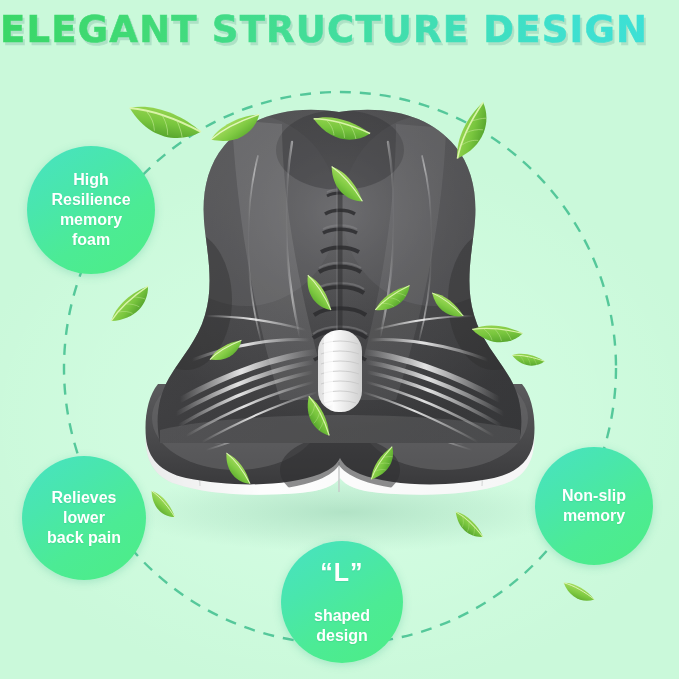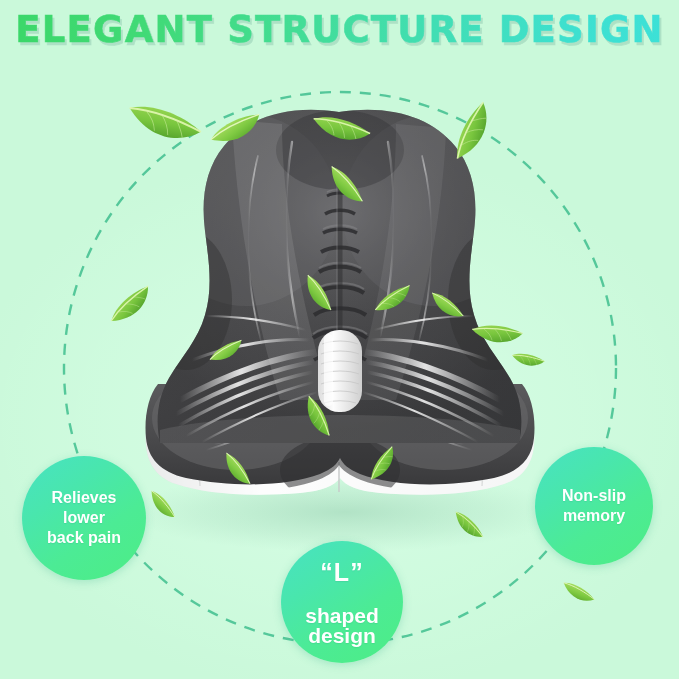--- a/index.html
+++ b/index.html
@@ -14,21 +14,20 @@
     position:absolute; inset:0;
     width:679px; height:679px;
     background:
       radial-gradient(ellipse 520px 380px at 50% 62%, rgba(218,255,232,.85) 0%, rgba(203,250,219,0) 72%),
       #caf9da;
   }
 
   
   #title {
     position:absolute; top:7px; left:0; width:679px;
-    text-align:center;
     font-size:37px;
     font-weight:bold;
     letter-spacing:1.2px;
     line-height:46px;
     -webkit-text-stroke:0.6px rgba(255,255,255,.0);
     background:linear-gradient(90deg,#3ad768 0%,#41da77 22%,#43dd96 44%,#41deb4 64%,#3ee0cf 84%,#3ce1d8 100%);
     -webkit-background-clip:text;
     background-clip:text;
     color:transparent;
     filter:drop-shadow(2px 3px 0 rgba(150,205,180,.55));
@@ -53,21 +52,21 @@
     color:#ffffff;
     font-weight:bold;
     font-size:16px;
     line-height:20px;
     text-shadow:0 1px 1px rgba(40,150,120,.18);
     padding:4px;
   }
   .bubble .txt { display:block; white-space:pre-line; }
   .bubble.big { font-size:16.5px; line-height:20.5px; }
   .lshape-line1 { font-size:25px; line-height:28px; display:block; letter-spacing:1px; }
-  .lshape-rest { font-size:21px; line-height:20.5px; display:block;margin-top:20px; }
+  .lshape-rest { font-size:16px; line-height:20.5px; display:block;margin-top:20px; }
 
   #b-foam     { left:27px;  top:146px; width:128px; height:128px; }
   #b-clean    { left:524px; top:155px; width:114px; height:114px; }
   #b-relieves { left:22px;  top:456px; width:124px; height:124px; }
   #b-nonslip  { left:535px; top:447px; width:118px; height:118px; }
   #b-lshape   { left:281px; top:541px; width:122px; height:122px; }
 </style>
 </head>
 <body>
 
@@ -334,20 +333,26 @@
     <use href="#leaf2" x="0" y="0" width="40" height="18" transform="translate(234,448) rotate(62)"></use>
     <use href="#leaf" x="0" y="0" width="40" height="18" transform="translate(364,474) rotate(-48)"></use>
     <use href="#leaf2" x="0" y="0" width="36" height="16" transform="translate(158,486) rotate(58)"></use>
     <use href="#leaf" x="0" y="0" width="38" height="17" transform="translate(462,506) rotate(52)"></use>
     <use href="#leaf2" x="0" y="0" width="36" height="16" transform="translate(568,576) rotate(38)"></use>
     <use href="#leaf" x="0" y="0" width="34" height="15" transform="translate(514,348) rotate(20)"></use>
   </svg>
 
   <div id="title">ELEGANT STRUCTURE DESIGN</div>
 
+  <div class="bubble" id="b-foam">
+    <span class="txt">High
+Resilience
+memory
+foam</span>
+  </div>
 
 
   <div class="bubble" id="b-relieves">
     <span class="txt">Relieves
 lower
 back pain</span>
   </div>
 
   <div class="bubble" id="b-nonslip">
     <span class="txt">Non-slip

